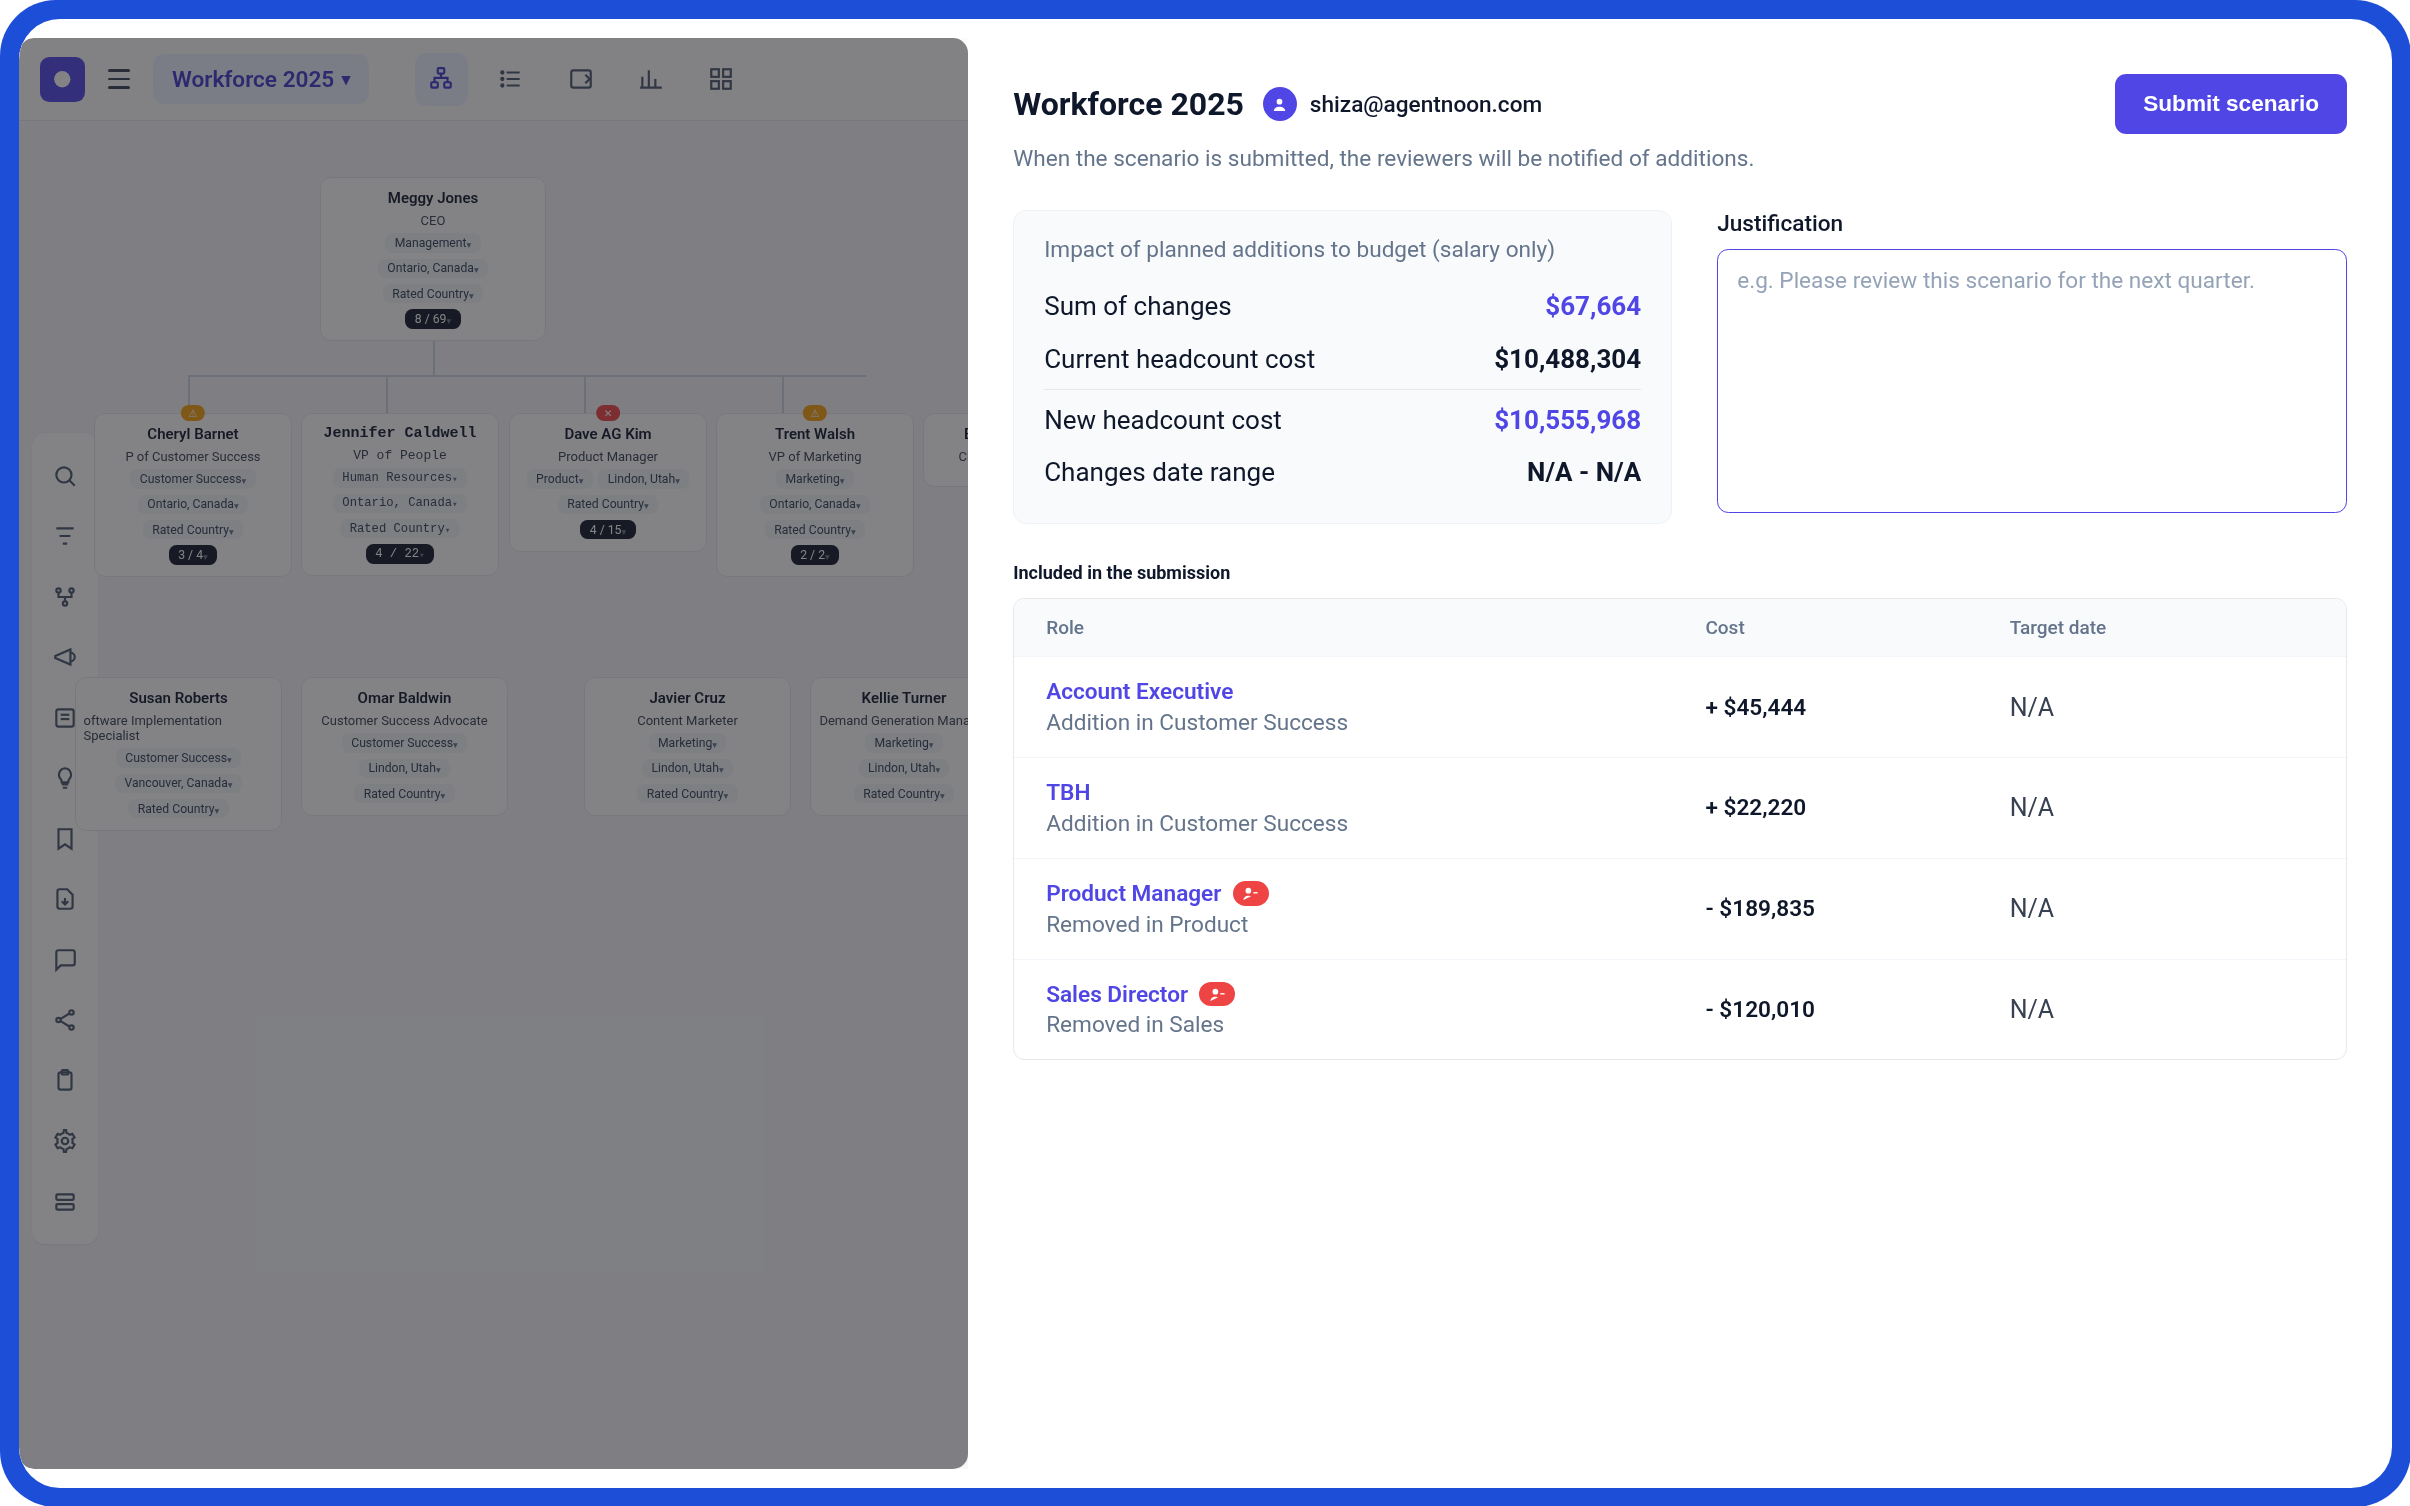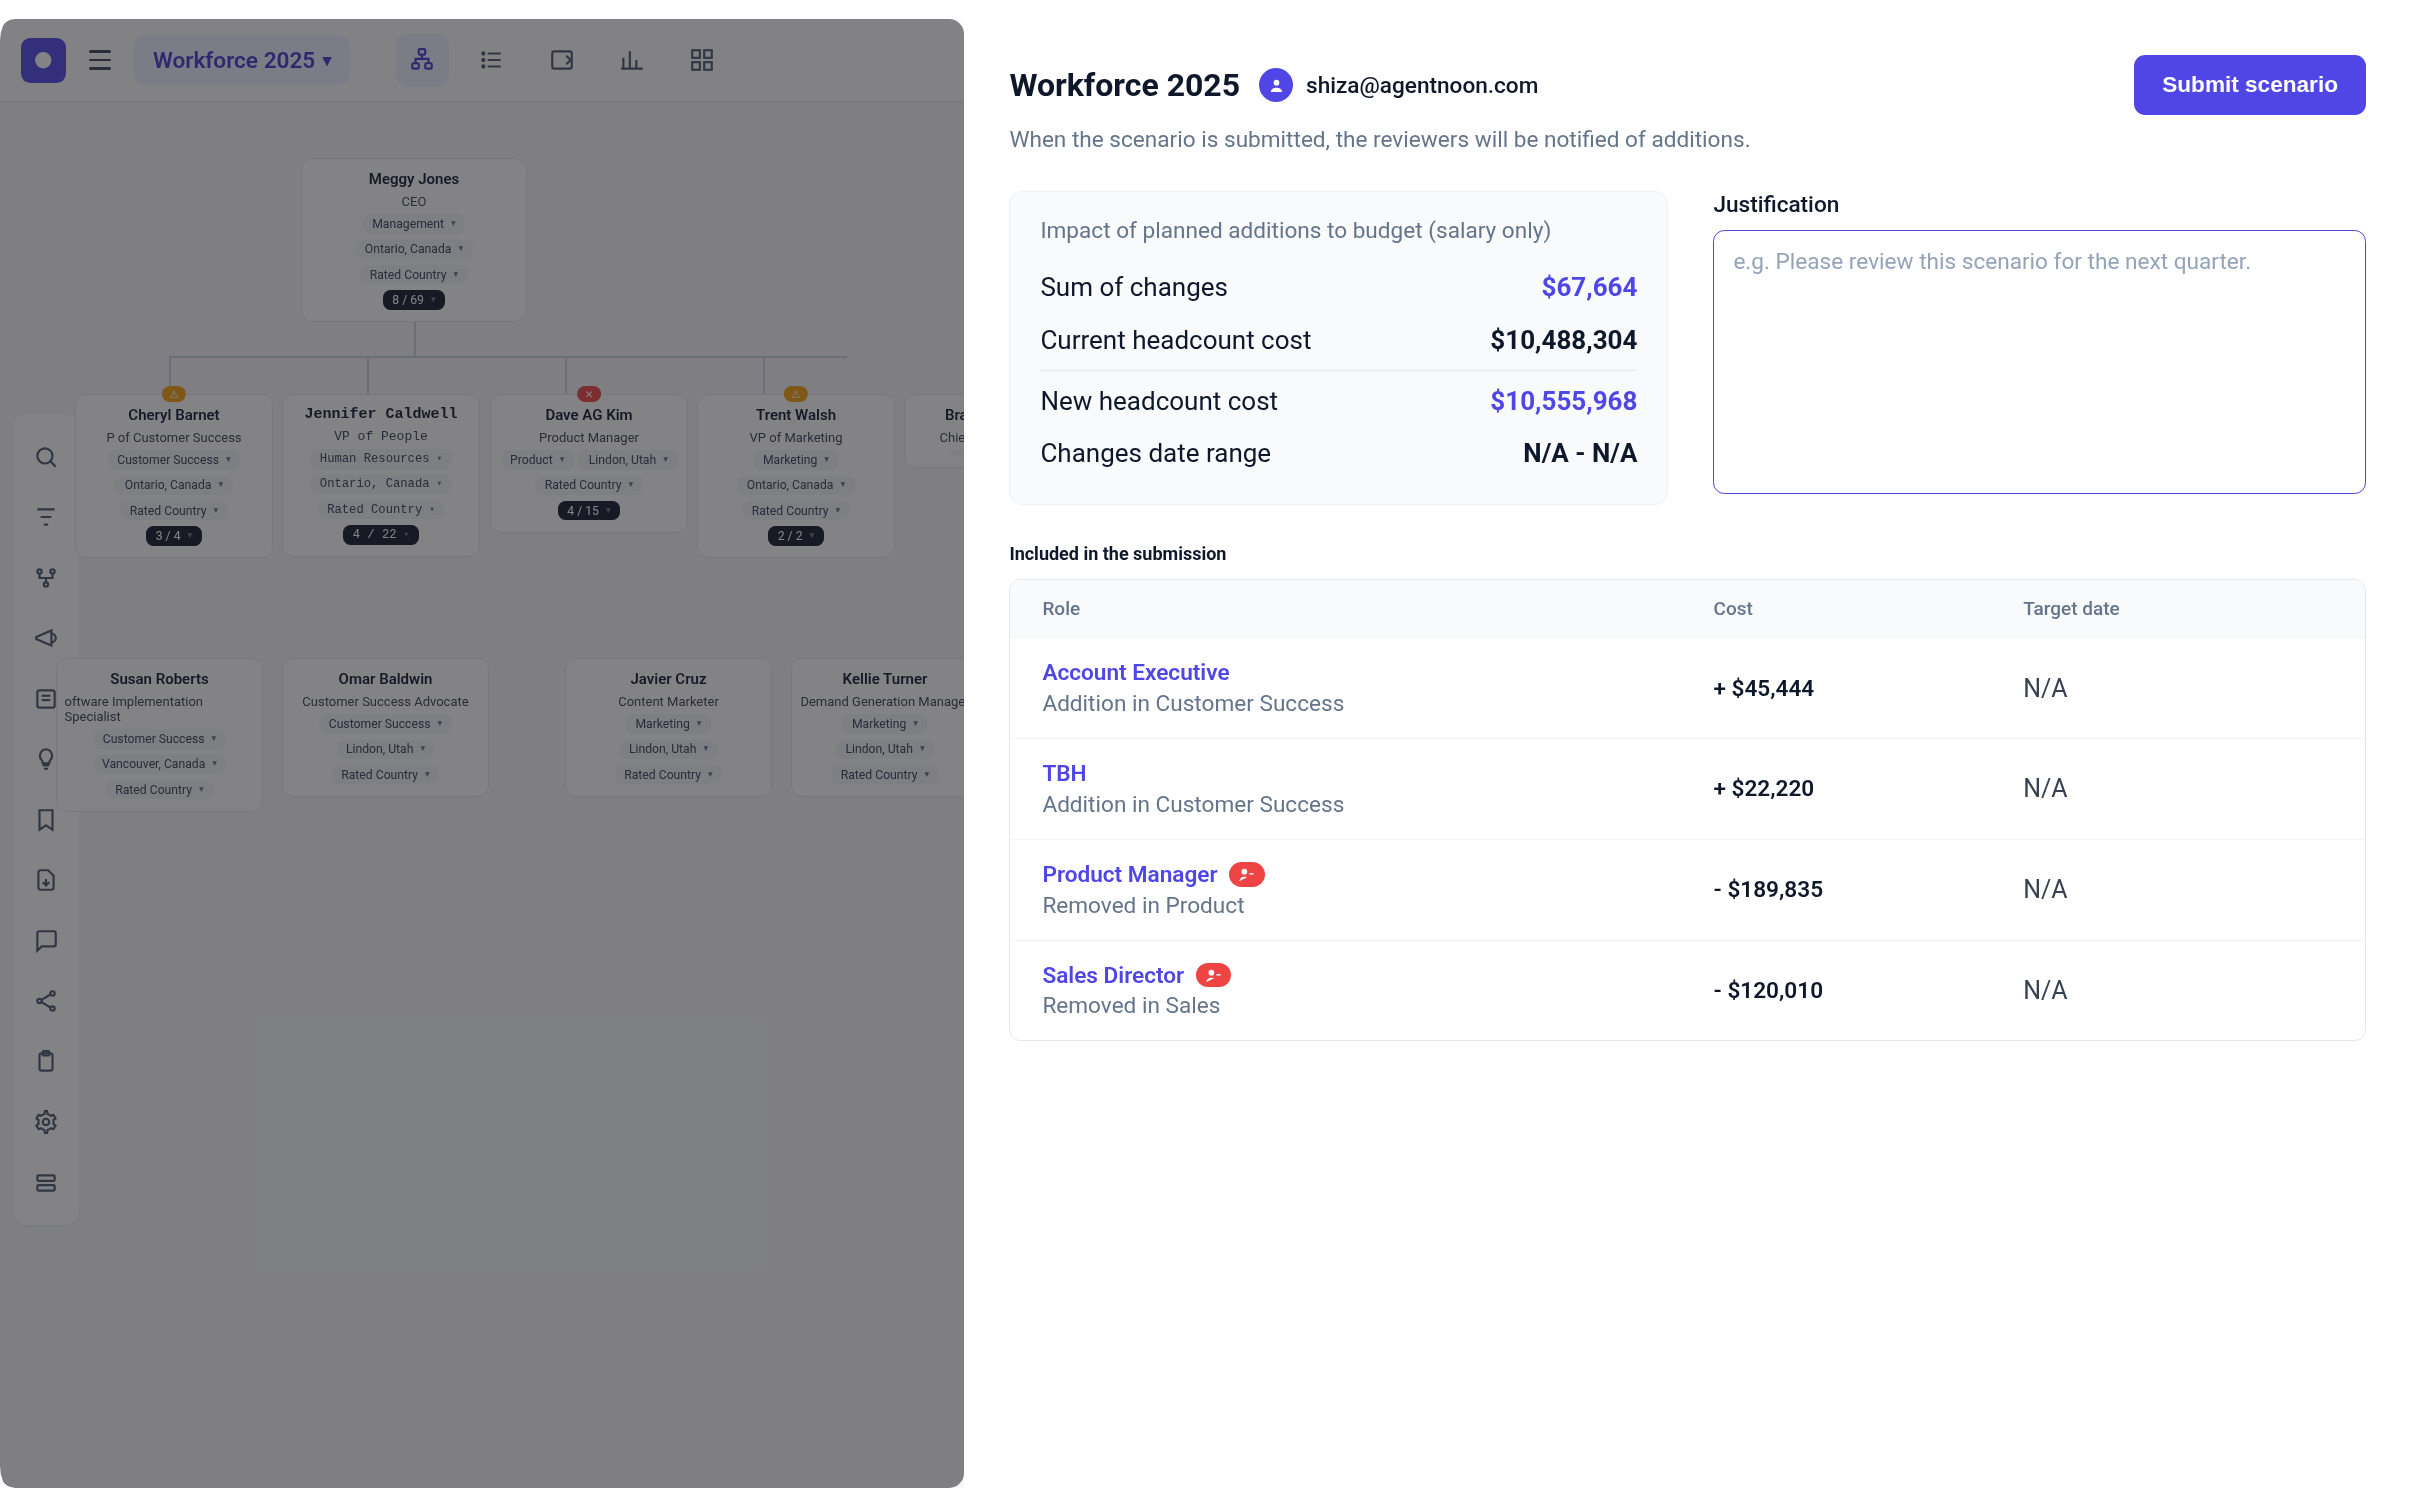--- a/index.html
+++ b/index.html
@@ -7,22 +7,23 @@
     font-family: -apple-system, BlinkMacSystemFont, "Segoe UI", Roboto, Helvetica, Arial, sans-serif;
     background: #fff;
     width: 2411px;
     height: 1507px;
     overflow: hidden;
     position: relative;
   }
   .outer {
     position: absolute;
     inset: 0;
-    background: #fde047;
+    background: #1d4ed8;
     border-radius: 56px;
+    padding: 19px;
   }
   .inner {
     width: 100%; height: 100%;
     background: #fff;
     border-radius: 41px;
     display: flex;
     overflow: hidden;
   }
   
   .left-panel {
@@ -89,21 +90,21 @@
   .chart-area{position:absolute;inset:83px 0 0 0;overflow:hidden;}
   .node {
     position:absolute;
     background:#fff;border:0.9px solid #e5e7eb;border-radius:11.3px;
     width:235px;padding:11.3px 7.5px;
     display:flex;flex-direction:column;align-items:center;gap:5.6px;
     font-size:13px;
   }
   .node .name{font-weight:600;font-size:15px;color:#0f172a;}
   .node .title{font-size:13px;color:#374151;}
-  .node .pill{background:#f1f5f9;color:#334155;border-radius:7.5px;padding:2.8px 9.4px;font-size:12.2px;display:flex;align-items:flex-start;gap:7px;}
+  .node .pill{background:#f1f5f9;color:#334155;border-radius:7.5px;padding:2.8px 9.4px;font-size:12.2px;display:flex;align-items:flex-end;gap:0;}
   .node .pill.dark{background:#111827;color:#fff;}
   .node .pill .chev{font-size:9.4px;color:#64748b;}
   .node .badge{position:absolute;top:-9.4px;left:50%;transform:translateX(-50%);background:#ef4444;color:#fff;font-size:10.4px;border-radius:9.4px;padding:1.9px 7.5px;}
   .node .badge.amber{background:#f59e0b;}
   .node .row{display:flex;gap:5.6px;flex-wrap:wrap;justify-content:center;}
   .conn{position:absolute;background:#cbd5e1;}
 
   
   .right-panel{
     width:60%;

